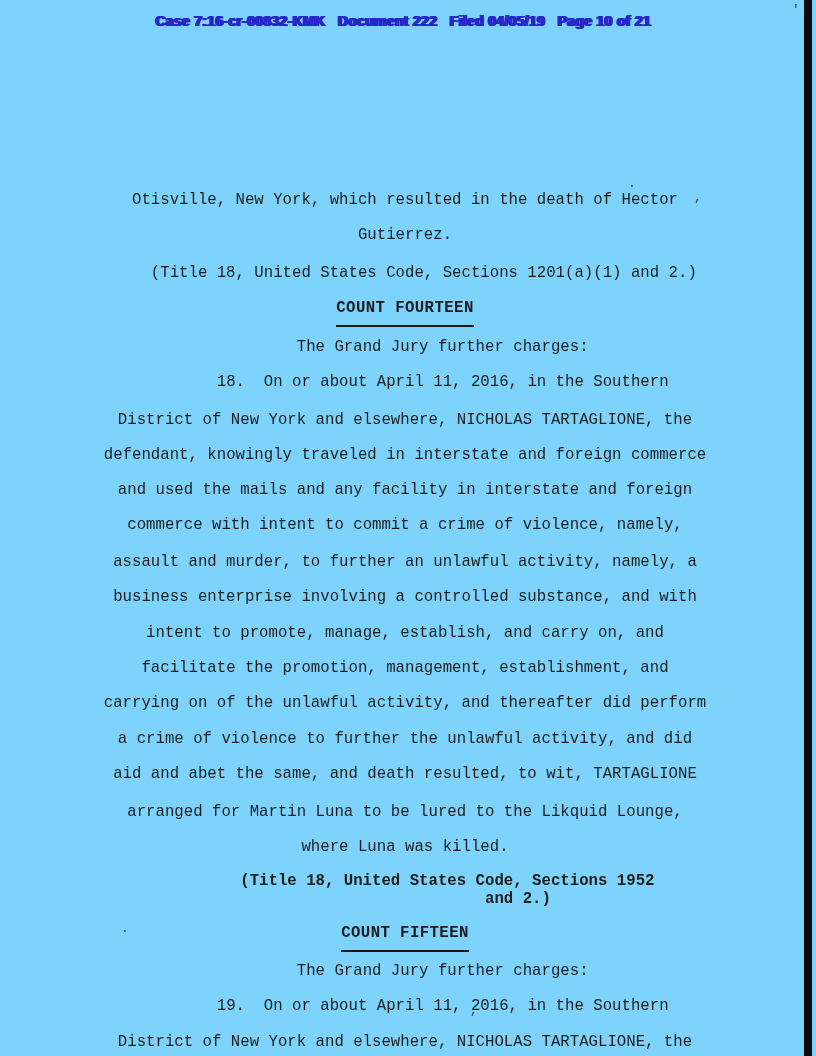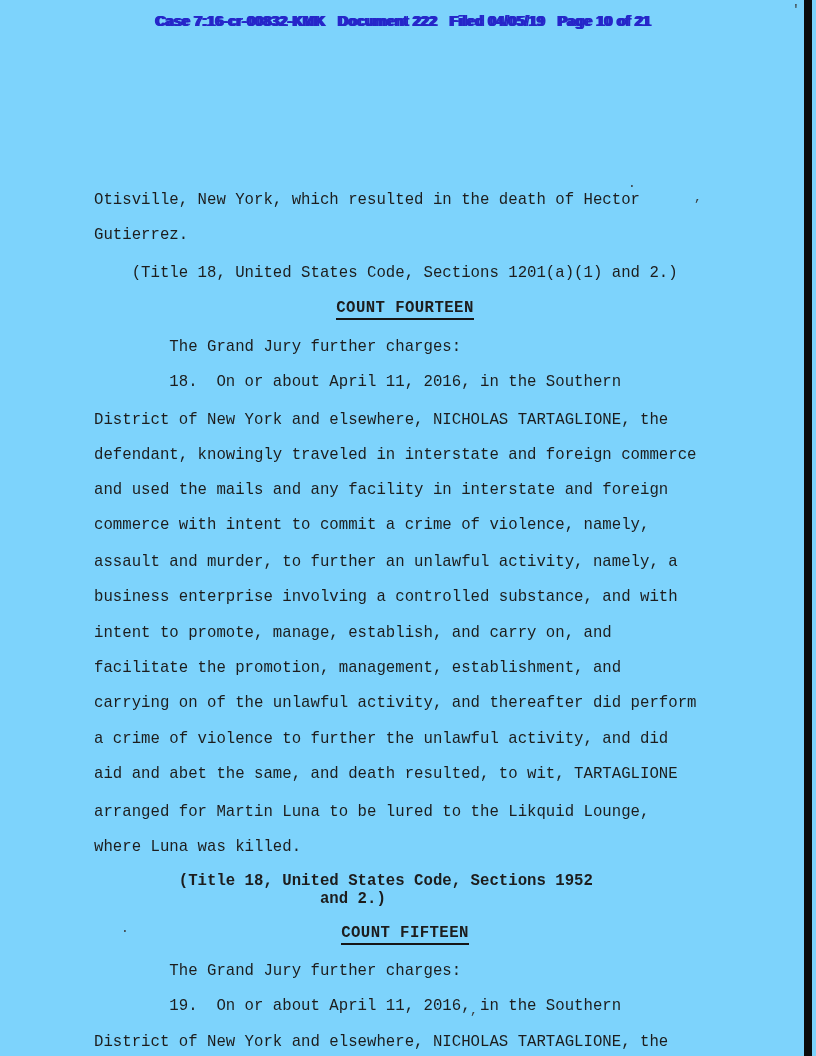--- a/index.html
+++ b/index.html
@@ -22,28 +22,28 @@
     text-shadow:2.5px 0 0 currentColor, 1px 0 0 currentColor;
   }
   .doc {
     position:absolute;
     top:113px; left:94px; width:622px;
     font-size:15.7px;
     line-height:35px;
     color:#1d1d1d;
     white-space:pre;
   }
-  .line { height:auto; }
+  .line { height:auto;text-align:center; }
   .line.tight { line-height:18px;font-weight:bold; }
   .line.count { text-align:center; }
   .line.count span {
     font-weight:bold;
     letter-spacing:0.4px;
     border-bottom:2px solid #161616;
-    padding-bottom:1px;
+    padding-bottom:8px;
   }
   .edge-bar {
     position:absolute;
     top:0; left:804px; width:8px; height:1056px;
     background:#0b0b0b;
   }
   .speck {
     position:absolute;
     font-size:13px;
     color:#3a3a3a;

